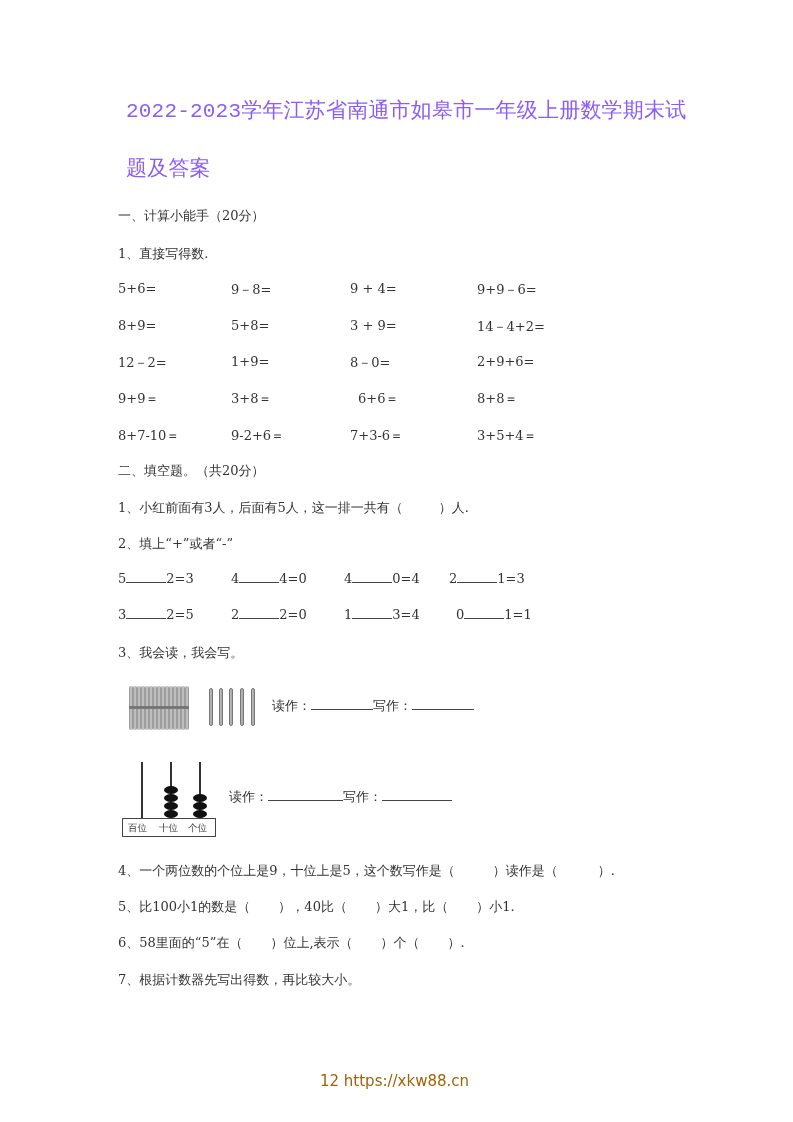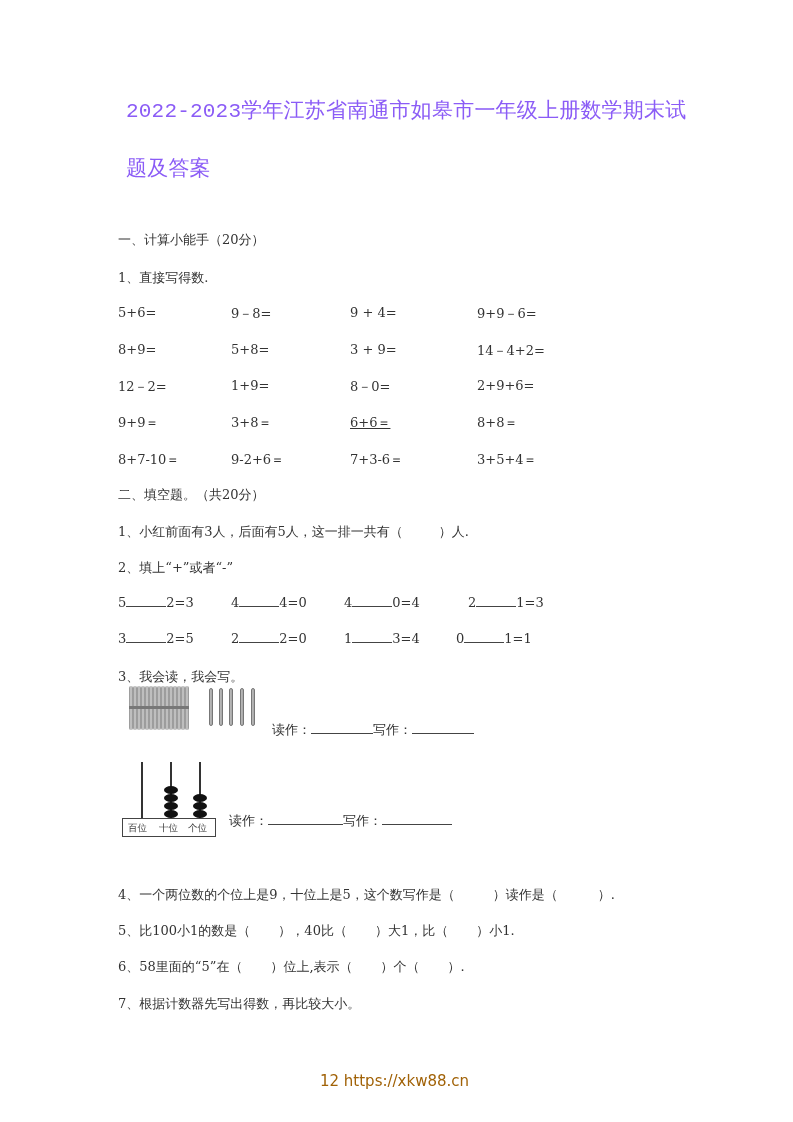--- a/index.html
+++ b/index.html
@@ -7,21 +7,21 @@
       width: 793px; height: 1122px; position: relative; overflow: hidden;
       font-family: "DejaVu Serif", "Liberation Serif", serif;
       color: #2a2a2a;
     }
     .abs { position: absolute; white-space: nowrap; }
     .title {
       font-size: 21px; color: #8b5cf6; letter-spacing: 0.2px;
       font-family: Liberation Mono, monospace;
       margin-left: 8px;
     }
-    .txt { font-size: 13px; color: #333; margin-top: 24px; }
+    .txt { font-size: 13px; color: #333; }
     .blank { display: inline-block; border-bottom: 1px solid #444; vertical-align: baseline; height: 1px; }
     .footer {
       font-family: "DejaVu Sans", "Liberation Sans", sans-serif;
       font-size: 15px; color: #a16207;
     }
     .stick {
       position: absolute; width: 4px; background: linear-gradient(90deg,#9a9a9a,#d0d0d0,#8a8a8a);
       border-radius: 2px; border: 1px solid #777; box-sizing: border-box;
     }
     .bundle { position: absolute; width: 20px; height: 44px; }
@@ -66,42 +66,42 @@
   <div class="abs txt" style="left:350px; top:318px;">3 + 9=</div>
   <div class="abs txt" style="left:477px; top:318px;">14－4+2=</div>
 
   <div class="abs txt" style="left:118px; top:354px;">12－2=</div>
   <div class="abs txt" style="left:231px; top:354px;">1+9=</div>
   <div class="abs txt" style="left:350px; top:354px;">8－0=</div>
   <div class="abs txt" style="left:477px; top:354px;">2+9+6=</div>
 
   <div class="abs txt" style="left:118px; top:390px;">9+9＝</div>
   <div class="abs txt" style="left:231px; top:390px;">3+8＝</div>
-  <div class="abs txt" style="left:350px; top:390px;text-decoration:underline;">6+6＝</div>
+  <div class="abs txt" style="left:358px; top:390px;">6+6＝</div>
   <div class="abs txt" style="left:477px; top:390px;">8+8＝</div>
 
   <div class="abs txt" style="left:118px; top:427px;">8+7-10＝</div>
   <div class="abs txt" style="left:231px; top:427px;">9-2+6＝</div>
   <div class="abs txt" style="left:350px; top:427px;">7+3-6＝</div>
   <div class="abs txt" style="left:477px; top:427px;">3+5+4＝</div>
 </div>
 
 <div class="abs txt" style="left:118px; top:462px;">二、填空题。（共20分）</div>
 
 <div class="abs txt" style="left:118px; top:499px;">
   <span>1、小红前面有3人，后面有5人，这一排一共有（</span><span style="display:inline-block;width:36px;"></span><span>）人.</span>
 </div>
 
 <div class="abs txt" style="left:118px; top:535px;">2、填上“+”或者“-”</div>
 
 <div>
   <div class="abs txt" style="left:118px; top:571px;"><span>5</span><span class="blank" style="width:40px;"></span><span>2=3</span></div>
   <div class="abs txt" style="left:231px; top:571px;"><span>4</span><span class="blank" style="width:40px;"></span><span>4=0</span></div>
   <div class="abs txt" style="left:344px; top:571px;"><span>4</span><span class="blank" style="width:40px;"></span><span>0=4</span></div>
-  <div class="abs txt" style="left:468px; top:571px;"><span>2</span><span class="blank" style="width:40px;"></span><span>1=3</span></div>
+  <div class="abs txt" style="left:449px; top:571px;"><span>2</span><span class="blank" style="width:40px;"></span><span>1=3</span></div>
 
   <div class="abs txt" style="left:118px; top:607px;"><span>3</span><span class="blank" style="width:40px;"></span><span>2=5</span></div>
   <div class="abs txt" style="left:231px; top:607px;"><span>2</span><span class="blank" style="width:40px;"></span><span>2=0</span></div>
   <div class="abs txt" style="left:344px; top:607px;"><span>1</span><span class="blank" style="width:40px;"></span><span>3=4</span></div>
   <div class="abs txt" style="left:456px; top:607px;"><span>0</span><span class="blank" style="width:40px;"></span><span>1=1</span></div>
 </div>
 
 <div class="abs txt" style="left:118px; top:644px;">3、我会读，我会写。</div>
 
 <div>

